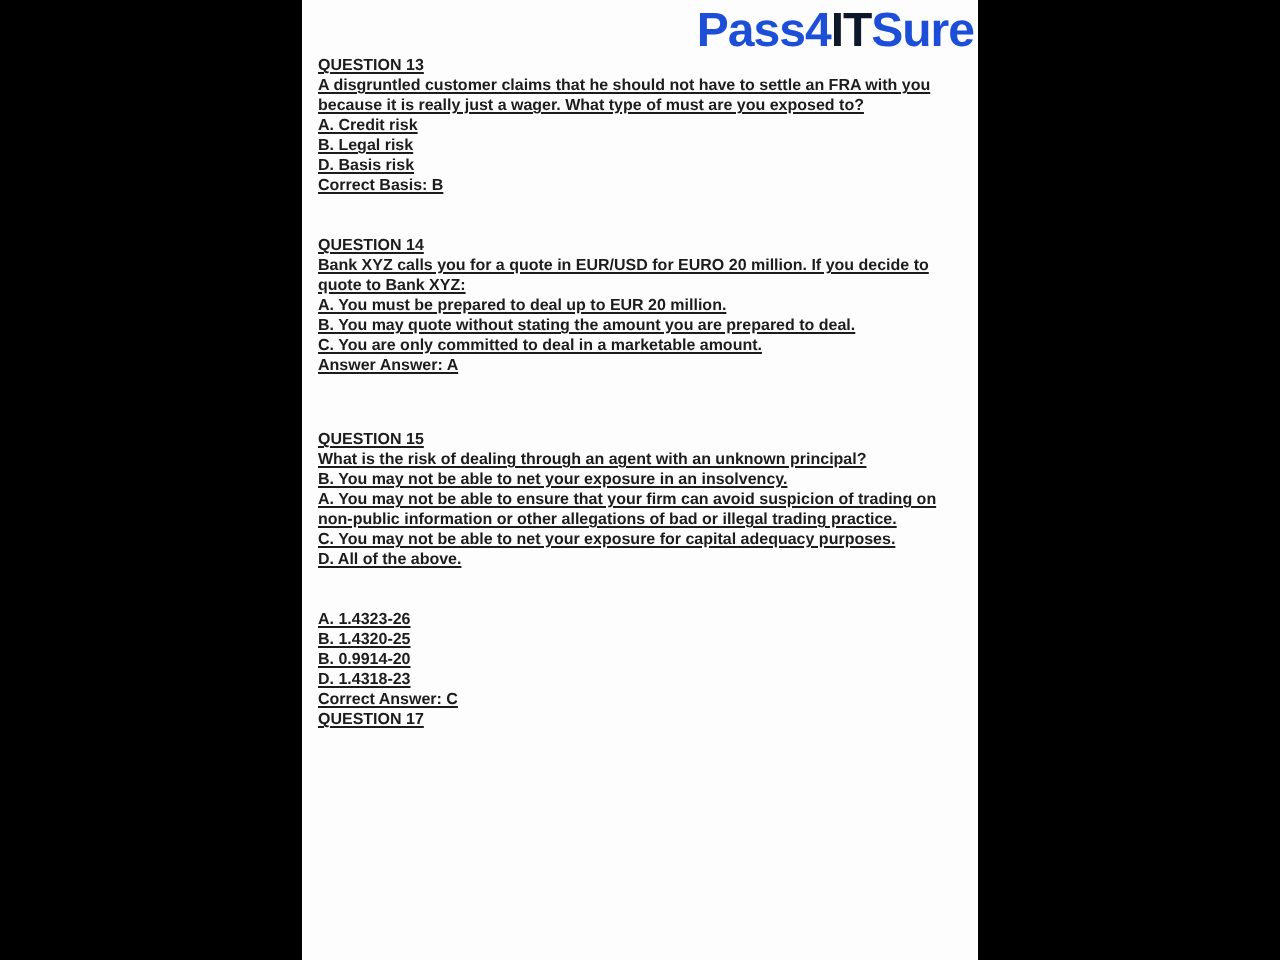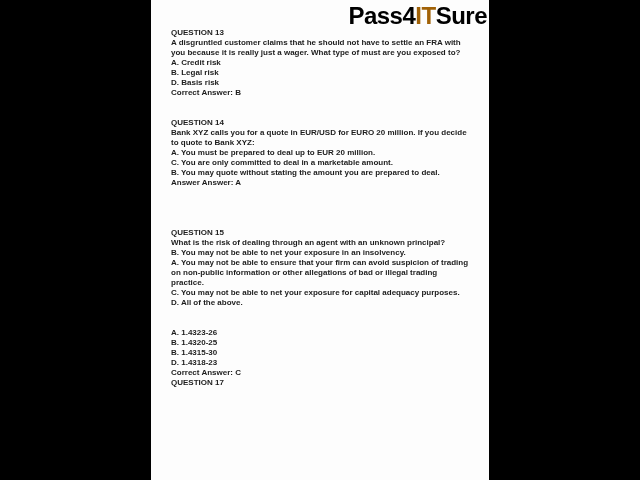--- a/index.html
+++ b/index.html
@@ -22,78 +22,79 @@
   }
   .logo {
     position: absolute;
     top: 3px; right: 2px;
     font-weight: bold;
     font-size: 24px;
     line-height: 26px;
     letter-spacing: -0.5px;
     white-space: nowrap;
   }
-  .logo .green { color: #000000; text-align: right; }
-  .logo .red   { color: #a16207; }
+  .logo .green { color: #1d4ed8; text-align: right; }
+  .logo .red   { color: #0f172a; }
   .content {
     position: absolute;
     left: 0; top: 0;
     width: 338px; height: 480px;
-    padding: 28px 18px 0 20px;
+    padding: 28px 18px 0 8px;
     color: #1c1c1c;
     font-weight: bold;
     font-size: 8px;
     line-height: 10px;
+    text-decoration: underline;
   }
   .q   { margin-bottom: 20px; }
-  .q-1 { margin-bottom: 40px; }
+  .q-1 { margin-bottom: 27px; }
   .q-3 { margin-bottom: 0; }
   .qh, .qt, .opt, .ans { font-weight: bold; }
 </style>
 </head>
 <body>
 
 <div class="frame">
   <div class="page">
 
     <div class="logo"><span class="green">Pass4</span><span class="red">IT</span><span class="green">Sure</span></div>
 
     <div class="content">
 
       <section class="q q-0">
         <div class="qh">QUESTION 13</div>
         <div class="qt">A disgruntled customer claims that he should not have to settle an FRA with you because it is really just a wager. What type of must are you exposed to?</div>
         <div class="opt">A. Credit risk</div>
         <div class="opt">B. Legal risk</div>
         <div class="opt">D. Basis risk</div>
-        <div class="ans">Correct Answer: B</div>
+        <div class="ans">Correct Basis: B</div>
       </section>
 
       <section class="q q-1">
         <div class="qh">QUESTION 14</div>
         <div class="qt">Bank XYZ calls you for a quote in EUR/USD for EURO 20 million. If you decide to quote to Bank XYZ:</div>
         <div class="opt">A. You must be prepared to deal up to EUR 20 million.</div>
+        <div class="opt">B. You may quote without stating the amount you are prepared to deal.</div>
         <div class="opt">C. You are only committed to deal in a marketable amount.</div>
-        <div class="opt">B. You may quote without stating the amount you are prepared to deal.</div>
         <div class="ans">Answer Answer: A</div>
       </section>
 
       <section class="q q-2">
         <div class="qh">QUESTION 15</div>
         <div class="qt">What is the risk of dealing through an agent with an unknown principal?</div>
         <div class="opt">B. You may not be able to net your exposure in an insolvency.</div>
         <div class="opt">A. You may not be able to ensure that your firm can avoid suspicion of trading on non-public information or other allegations of bad or illegal trading practice.</div>
         <div class="opt">C. You may not be able to net your exposure for capital adequacy purposes.</div>
         <div class="opt">D. All of the above.</div>
       </section>
 
       <section class="q q-3">
         <div class="opt">A. 1.4323-26</div>
         <div class="opt">B. 1.4320-25</div>
-        <div class="opt">B. 1.4315-30</div>
+        <div class="opt">B. 0.9914-20</div>
         <div class="opt">D. 1.4318-23</div>
         <div class="ans">Correct Answer: C</div>
       </section>
 
       <div class="qh">QUESTION 17</div>
 
     </div>
   </div>
 </div>
 

